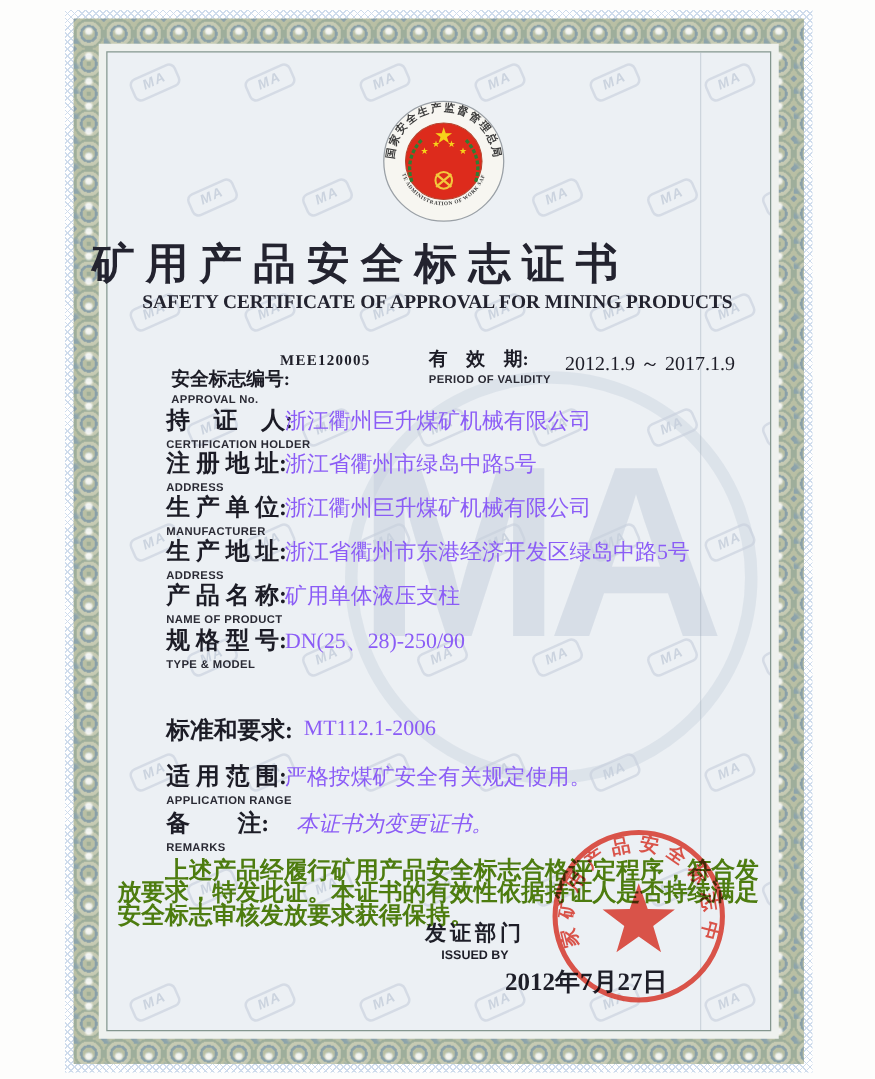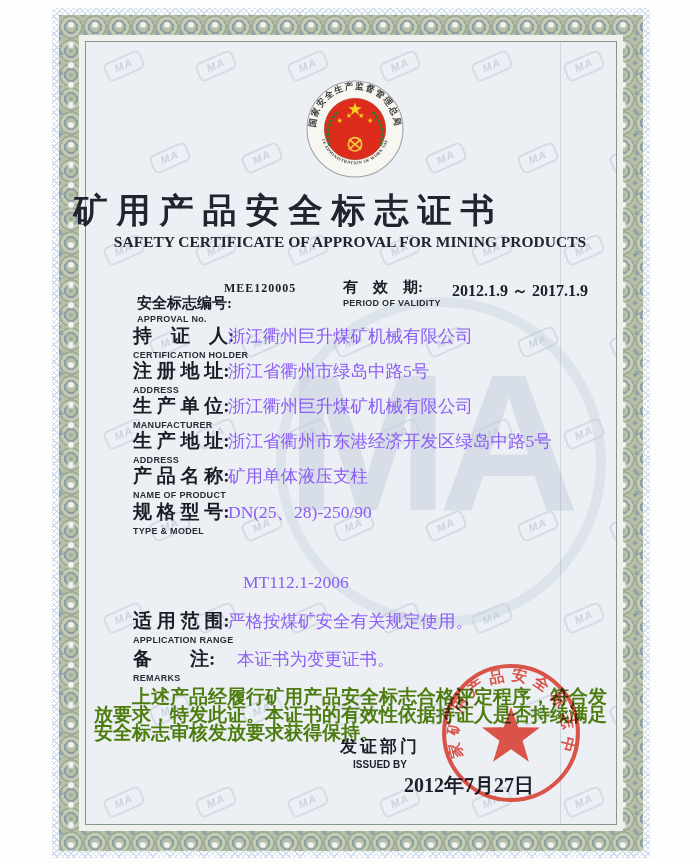--- a/index.html
+++ b/index.html
@@ -64,26 +64,26 @@
     position:absolute; left:0; top:233px; width:700px; text-align:center;
     font-size:15.5px; font-weight:bold; color:#23232f;
   }
   .lblcn { display:block; font-weight:bold; color:#1c1c26; }
   .lblen { display:block; font-size:9px; font-weight:600; letter-spacing:0.3px; color:#2a2a34; margin-top:1px; font-family:"Liberation Sans", sans-serif;}
   .apr { position:absolute; top:278px; }
   .apr .lblcn { font-size:15px; }
   .apr-l { left:137px;margin-top:16px; }
   .apr-v { position:absolute; left:224px; top:281px; font-size:12px; font-weight:700; letter-spacing:1px; }
   .apr-r { left:343px; }
-  .apr-rv { position:absolute; left:452px; top:281px; font-size:16px; font-weight:700;text-align:right; }
+  .apr-rv { position:absolute; left:452px; top:281px; font-size:16px; font-weight:400;text-align:right; }
   .row { position:absolute; left:133px; width:480px; }
   .row .lblcn { font-size:19px; }
   .row .val { position:absolute; left:95px; top:1px; font-size:17.5px; color:#8b5cf6; white-space:nowrap; }
   .row .val.vx { left:110px; }
-  .row .val.vy { left:104px; }
+  .row .val.vy { left:104px;font-style:italic; }
   .statement {
     position:absolute; left:94px; top:688px; width:516px;
     font-size:19px; font-weight:600; line-height:18px;
     text-indent:2em; color:#4d7c0f;
   }
   .issuer { position:absolute; left:322px; top:735px; width:116px; text-align:center; }
   .issuer .cn { font-size:17px; font-weight:bold; letter-spacing:3px; display:block; }
   .issuer .en { font-size:10px; font-weight:600; display:block; margin-top:1px; font-family:"Liberation Sans", sans-serif; }
   .issue-date { position:absolute; left:404px; top:772px; font-size:20px; font-weight:bold; }
   .seal { position:absolute; left:440px; top:662px; width:142px; height:142px; z-index:5; opacity:0.88; mix-blend-mode:multiply; }
@@ -224,20 +224,21 @@
       <span class="lblen">NAME OF PRODUCT</span>
       <span class="val">矿用单体液压支柱</span>
     </div>
     <div class="row" style="top:499px">
       <span class="lblcn">规 格 型 号:</span>
       <span class="lblen">TYPE &amp; MODEL</span>
       <span class="val">DN(25、28)-250/90</span>
     </div>
 
     <div class="row" style="top:571px">
+      <span class="lblcn">标准和要求:</span>
       <span class="val vx">MT112.1-2006</span>
     </div>
     <div class="row" style="top:608px">
       <span class="lblcn">适 用 范 围:</span>
       <span class="lblen">APPLICATION RANGE</span>
       <span class="val">严格按煤矿安全有关规定使用。</span>
     </div>
     <div class="row" style="top:646px">
       <span class="lblcn">备　　注:</span>
       <span class="lblen">REMARKS</span>

